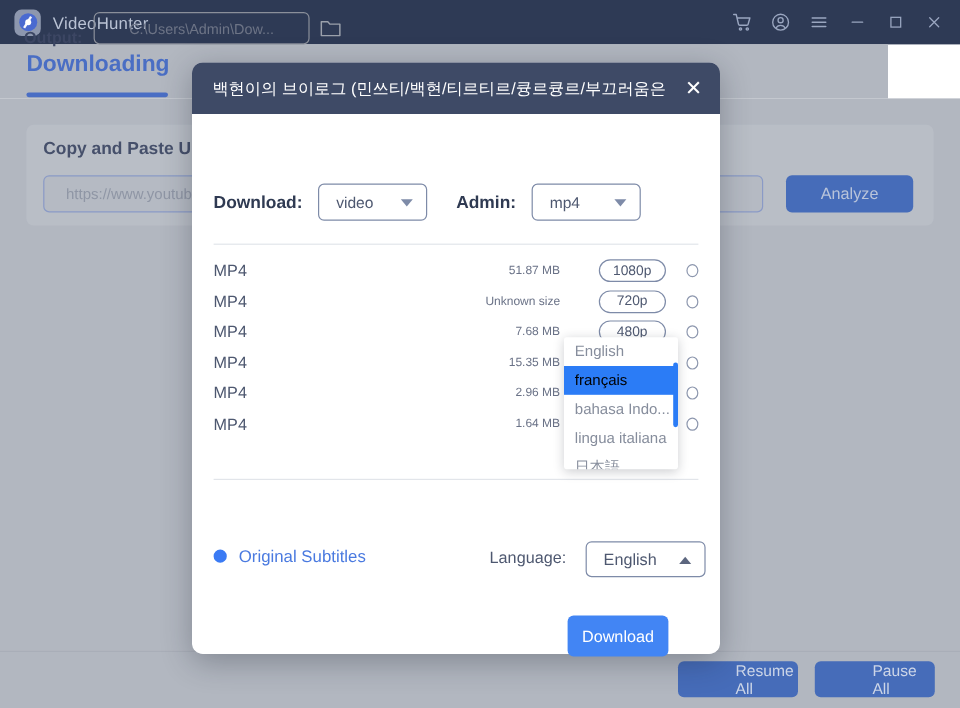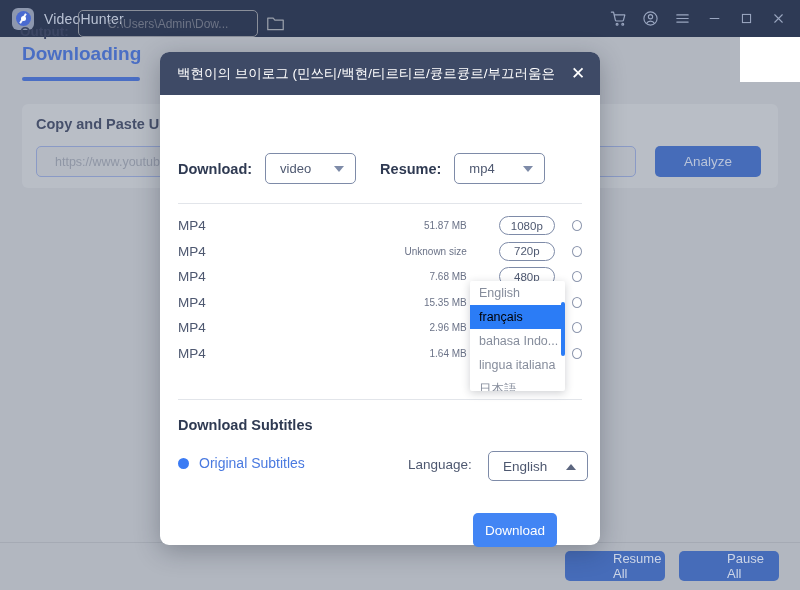--- a/index.html
+++ b/index.html
@@ -377,21 +377,21 @@
 
     <div class="modal-body">
 
       <div class="selects-row">
         <div class="sel-label">Download:</div>
         <div class="sel-box">
           <span class="sel-val">video</span>
           <span class="caret-dn"></span>
         </div>
         <div class="gap"></div>
-        <div class="sel-label">Resume:</div>
+        <div class="sel-label">Admin:</div>
         <div class="sel-box">
           <span class="sel-val">mp4</span>
           <span class="caret-dn"></span>
         </div>
       </div>
 
       <div class="divider" id="div-top"></div>
 
       <div class="qlist" id="quality-list">
           <div class="qrow">
@@ -427,21 +427,20 @@
           <div class="qrow">
             <span class="q-fmt">MP4</span>
             <span class="q-size">1.64 MB</span>
             <span class="q-badge" style="visibility: hidden;"></span>
             <span class="q-radio"></span>
           </div>
         </div>
 
       <div class="divider" id="div-mid"></div>
 
-      <div class="subs-title">Download Subtitles</div>
 
       <div class="subs-row">
         <span class="radio-on"></span>
         <span class="subs-label">Original Subtitles</span>
         <span class="lang-label">Language:</span>
         <span class="lang-sel">
           <span class="lang-val">English</span>
           <span class="caret-up"></span>
         </span>
       </div>

